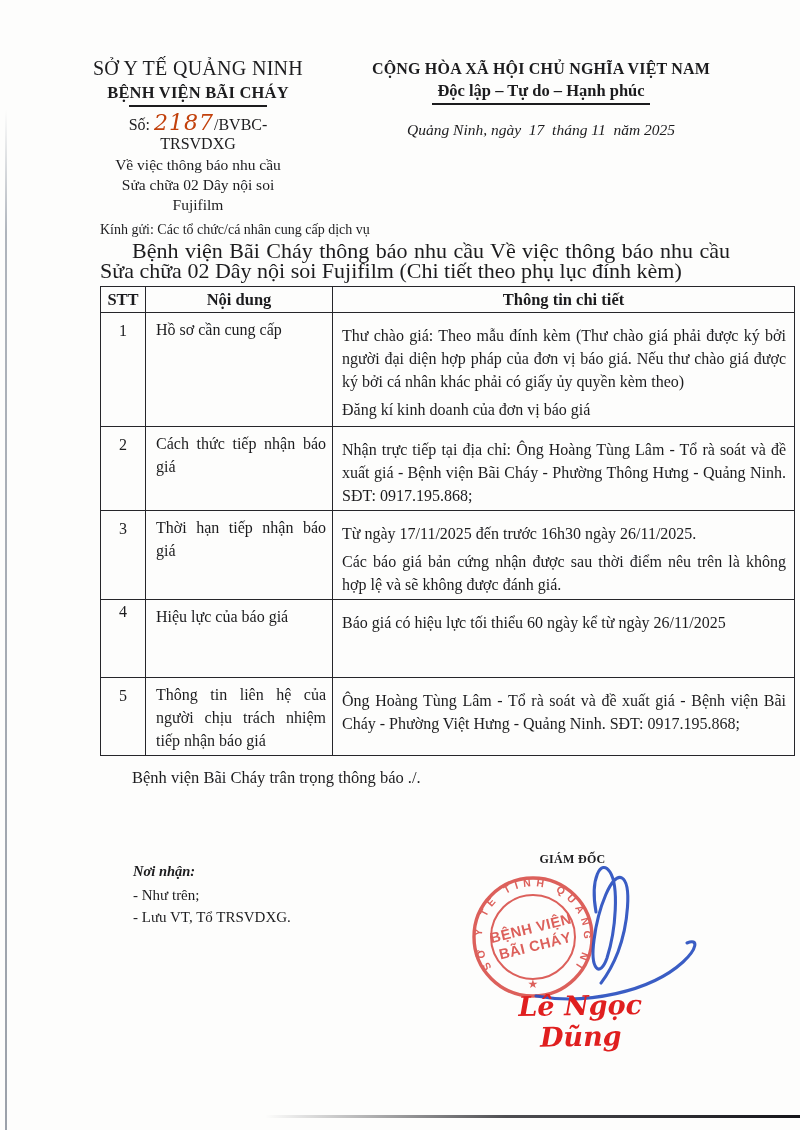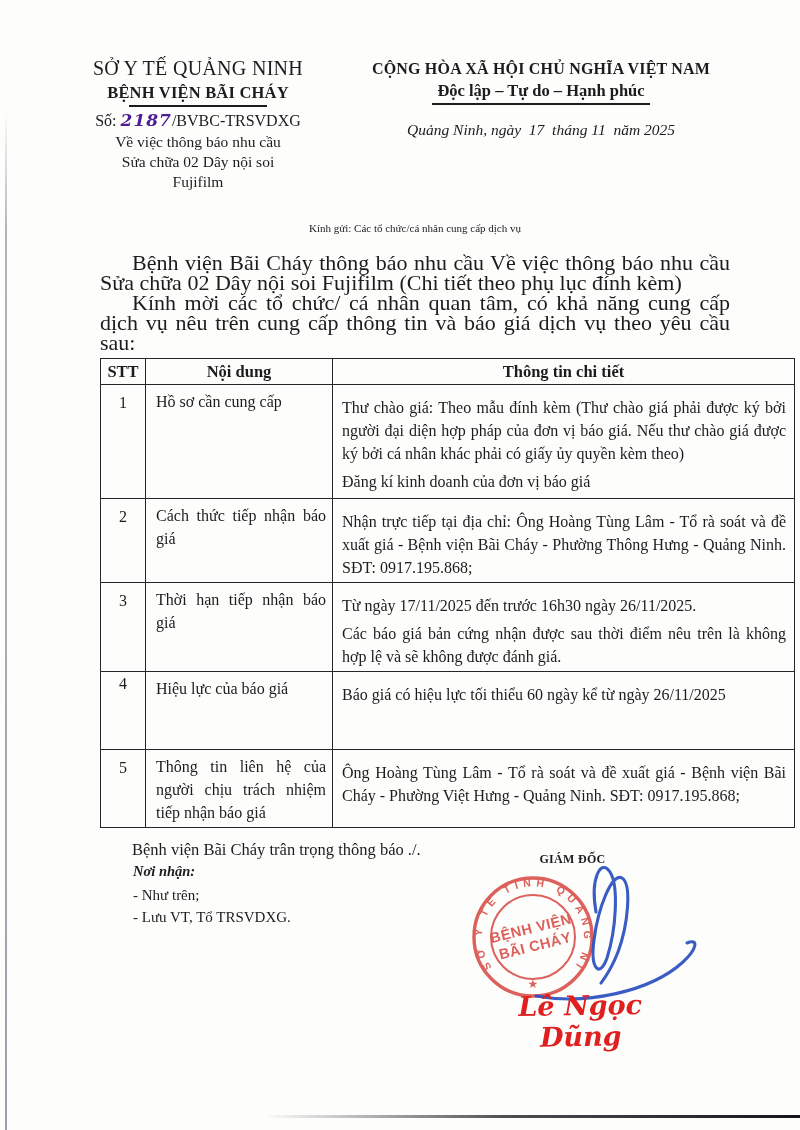--- a/index.html
+++ b/index.html
@@ -21,32 +21,32 @@
     position:absolute; left:265px; top:1115px; width:535px; height:3px;
     background:linear-gradient(to right, rgba(20,20,25,0), rgba(20,20,25,.75) 45%, #15151a);
   }
   
   .hdr-left { position:absolute; left:92px; top:57px; width:212px; text-align:center; }
   .hdr-left .org { font-size:20px; letter-spacing:.3px; }
   .hdr-left .hosp { font-size:16.5px; font-weight:bold; margin-top:3px; letter-spacing:.2px; }
   .hdr-left .hosp-underline { width:138px; height:2px; background:#1c1c1e; margin:2px auto 3px; }
   .hdr-left .so-line { font-size:16px; }
   .hdr-left .so-number {
-    color:#4c1d95; font-style:italic; font-weight:bold; font-size:17px;
+    color:#c2410c; font-style:italic; font-weight:normal; font-size:22px;
     letter-spacing:1px; font-family:"DejaVu Serif", serif;
   }
   .hdr-left .subject { font-size:15.5px; line-height:20px; margin-top:2px; }
   .hdr-right { position:absolute; left:352px; top:60px; width:378px; text-align:center; }
   .hdr-right .national { font-size:16px; font-weight:bold; letter-spacing:.2px; }
   .hdr-right .motto { font-size:16.5px; font-weight:bold; margin-top:3px; }
   .hdr-right .motto-underline { width:218px; height:2px; background:#1c1c1e; margin:2px auto 0; }
   .hdr-right .dateline { font-size:15.5px; font-style:italic; margin-top:16px; white-space:pre-wrap; }
   
   .page-body { position:absolute; left:100px; top:222px; width:630px; }
-  .kinh-gui { text-align:center; font-size:11px; margin-bottom:19px; }
+  .kinh-gui { font-size:14px; margin-bottom:3px; }
   .para { font-size:22px; line-height:20px; text-align:justify; text-indent:32px; }
   
   table.notice {
     width:695px; border-collapse:collapse; margin-top:5px;
     table-layout:fixed; font-size:16px;
   }
   table.notice col.c1 { width:45px; }
   table.notice col.c2 { width:187px; }
   table.notice th, table.notice td {
     border:1.6px solid #26262a; vertical-align:top; line-height:23px;
@@ -91,21 +91,20 @@
 <div class="hdr-right">
   <div class="national">CỘNG HÒA XÃ HỘI CHỦ NGHĨA VIỆT NAM</div>
   <div class="motto">Độc lập – Tự do – Hạnh phúc</div>
   <div class="motto-underline"></div>
   <div class="dateline">Quảng Ninh, ngày  17  tháng 11  năm 2025</div>
 </div>
 
 <div class="page-body">
   <div class="kinh-gui">Kính gửi: Các tổ chức/cá nhân cung cấp dịch vụ</div>
   <p class="para">Bệnh viện Bãi Cháy thông báo nhu cầu Về việc thông báo nhu cầu Sửa chữa 02 Dây nội soi Fujifilm (Chi tiết theo phụ lục đính kèm)</p>
-  <p class="para">Kính mời các tổ chức/ cá nhân quan tâm, có khả năng cung cấp dịch vụ nêu trên cung cấp thông tin và báo giá dịch vụ theo yêu cầu sau:</p>
 
   <table class="notice">
     <colgroup>
         <col class="c1">
         <col class="c2">
         <col class="c3">
       </colgroup>
     <tbody>
         <tr>
       <th>STT</th>

